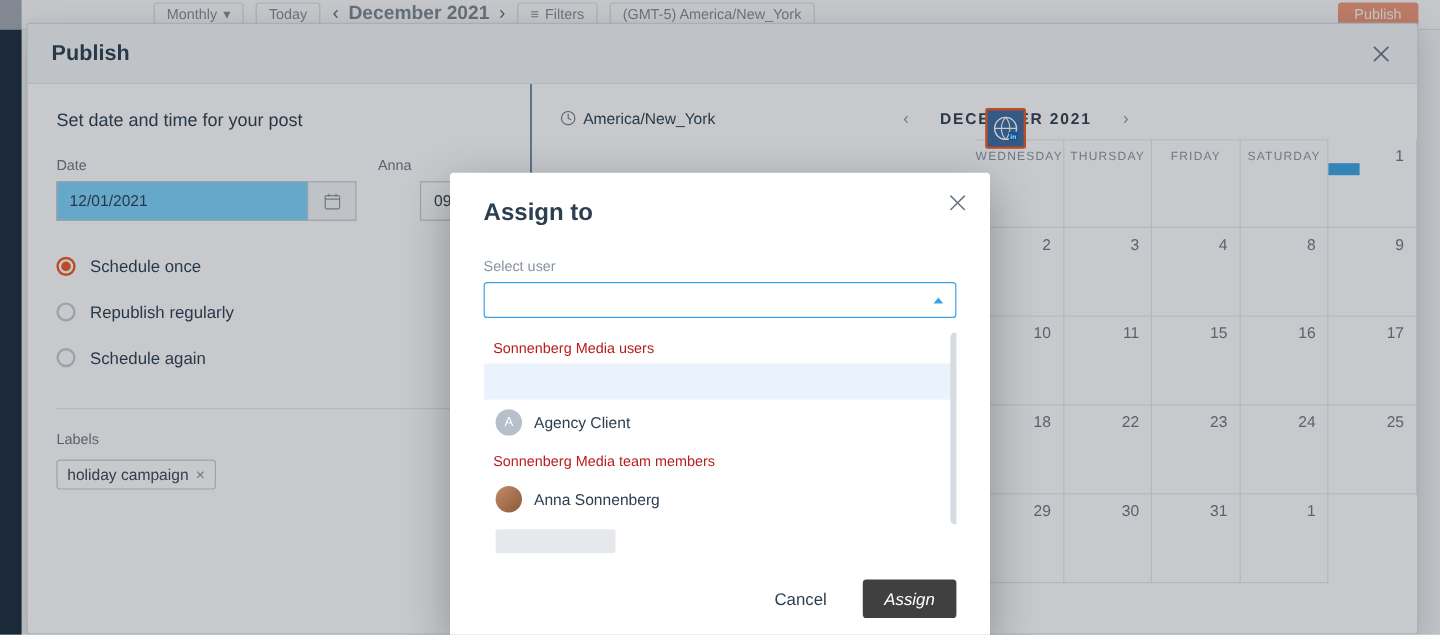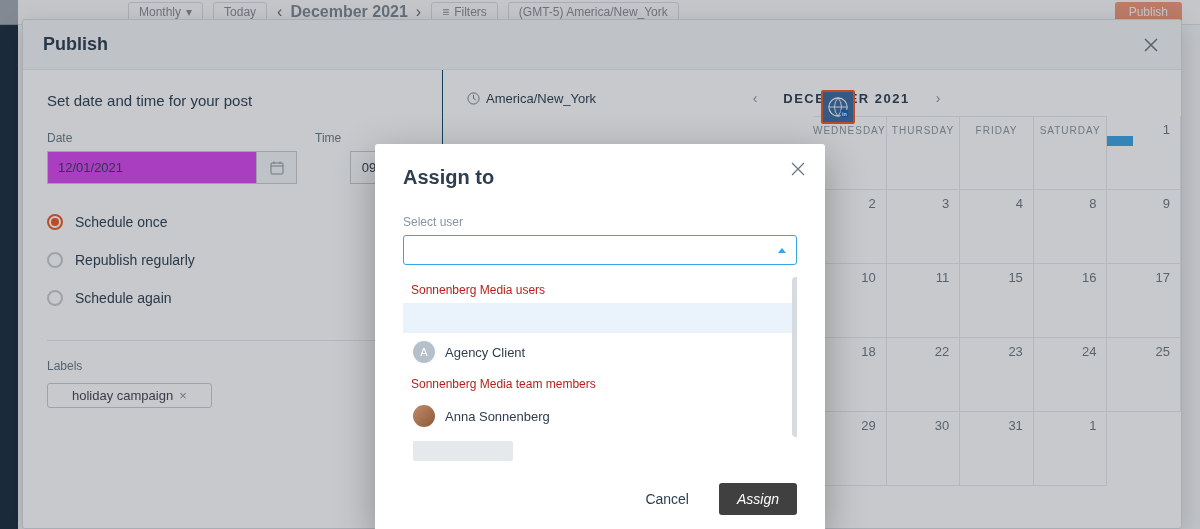--- a/index.html
+++ b/index.html
@@ -17,34 +17,34 @@
 .publish-title { font-size: 18px; font-weight: 600; color: #2c3e50; }
 .close-x { font-size: 18px; color: #6b7785; cursor: pointer; width: 20px; height: 20px; display: flex; align-items: center; justify-content: center; }
 .publish-body { display: flex; height: calc(100% - 53px); }
 .publish-left { width: 420px; padding: 22px 24px; border-right: 1px solid #0c4a6e; }
 .publish-right { flex: 1; position: relative; }
 .section-title { font-size: 15px; color: #2c3e50; margin-bottom: 22px; }
 .field-row { display: flex; gap: 18px; margin-bottom: 30px; }
 .field-group { display: flex; flex-direction: column; gap: 6px; }
 .field-label { font-size: 12px; color: #6b7785; }
 .date-input-wrap { display: flex; }
-.date-input { border: 1px solid #c7ccd1; padding: 8px 10px; font-size: 13px; color: #2c3e50; width: 210px; background: #d946ef; }
+.date-input { border: 1px solid #c7ccd1; padding: 8px 10px; font-size: 13px; color: #2c3e50; width: 210px; background: #7dd3fc; }
 .date-cal-btn { border: 1px solid #c7ccd1; border-left: none; width: 40px; display: flex; align-items: center; justify-content: center; background: #f4f6f8; color: #6b7785; }
 .time-row { display: flex; align-items: flex-end; gap: 6px; padding-left: 35px; }
 .time-input { border: 1px solid #c7ccd1; padding: 8px 6px; font-size: 13px; color: #2c3e50; width: 38px; text-align: center; background: #fff; }
 .time-colon { font-size: 14px; color: #2c3e50; }
 .radio-group { display: flex; flex-direction: column; gap: 22px; margin-bottom: 34px; }
 .radio-item { display: flex; align-items: center; gap: 12px; cursor: pointer; }
 .radio-dot { width: 16px; height: 16px; border-radius: 50%; border: 2px solid #c7ccd1; display: flex; align-items: center; justify-content: center; }
 .radio-dot.checked { border-color: #ee5a24; }
 .radio-dot.checked::after { content: ''; width: 8px; height: 8px; border-radius: 50%; background: #ee5a24; }
 .radio-label { font-size: 14px; color: #2c3e50; }
 .labels-sec { border-top: 1px solid #e6e9ec; padding-top: 18px; }
 .labels-title { font-size: 12px; color: #6b7785; margin-bottom: 10px; }
-.chip { display: inline-flex; align-items: center; gap: 6px; border: 1px solid #c7ccd1; border-radius: 3px; padding: 4px 24px; font-size: 13px; color: #445; justify-content: flex-end; }
+.chip { display: inline-flex; align-items: center; gap: 6px; border: 1px solid #c7ccd1; border-radius: 3px; padding: 4px 8px; font-size: 13px; color: #445; justify-content: flex-end; }
 .chip-x { color: #8a949e; cursor: pointer; }
 
 
 .cal-top { display: flex; align-items: center; justify-content: space-between; padding: 20px 24px 10px; }
 .tz-row { display: flex; align-items: center; gap: 6px; font-size: 13px; color: #2c3e50; }
 .cal-nav { display: flex; align-items: center; gap: 26px; }
 .cal-month { font-size: 13px; letter-spacing: 1.5px; color: #2c3e50; font-weight: 600; }
 .cal-arrow { color: #8a949e; cursor: pointer; font-size: 14px; }
 .li-thumb { position: absolute; top: 20px; right: 326px; width: 34px; height: 34px; border: 2px solid #ee5a24; border-radius: 2px; background: #3b6aa0; display: flex; align-items: center; justify-content: center; color: #fff; font-size: 10px; }
 .li-thumb svg { width: 22px; height: 22px; }
@@ -121,21 +121,21 @@
               <svg width="14" height="14" viewBox="0 0 14 14">
                   <rect x="1" y="2" width="12" height="11" rx="1" fill="none" stroke="#8a949e" stroke-width="1"></rect>
                   <line x1="1" y1="5" x2="13" y2="5" stroke="#8a949e"></line>
                   <line x1="4" y1="0.5" x2="4" y2="3" stroke="#8a949e"></line>
                   <line x1="10" y1="0.5" x2="10" y2="3" stroke="#8a949e"></line>
                 </svg>
             </div>
           </div>
         </div>
         <div class="field-group">
-          <div class="field-label">Time</div>
+          <div class="field-label">Anna</div>
           <div class="time-row">
             <input class="time-input" value="09" style="">
             <span class="time-colon">:</span>
           </div>
         </div>
       </div>
 
       <div class="radio-group">
         <div class="radio-item">
           <div class="radio-dot checked"></div>

